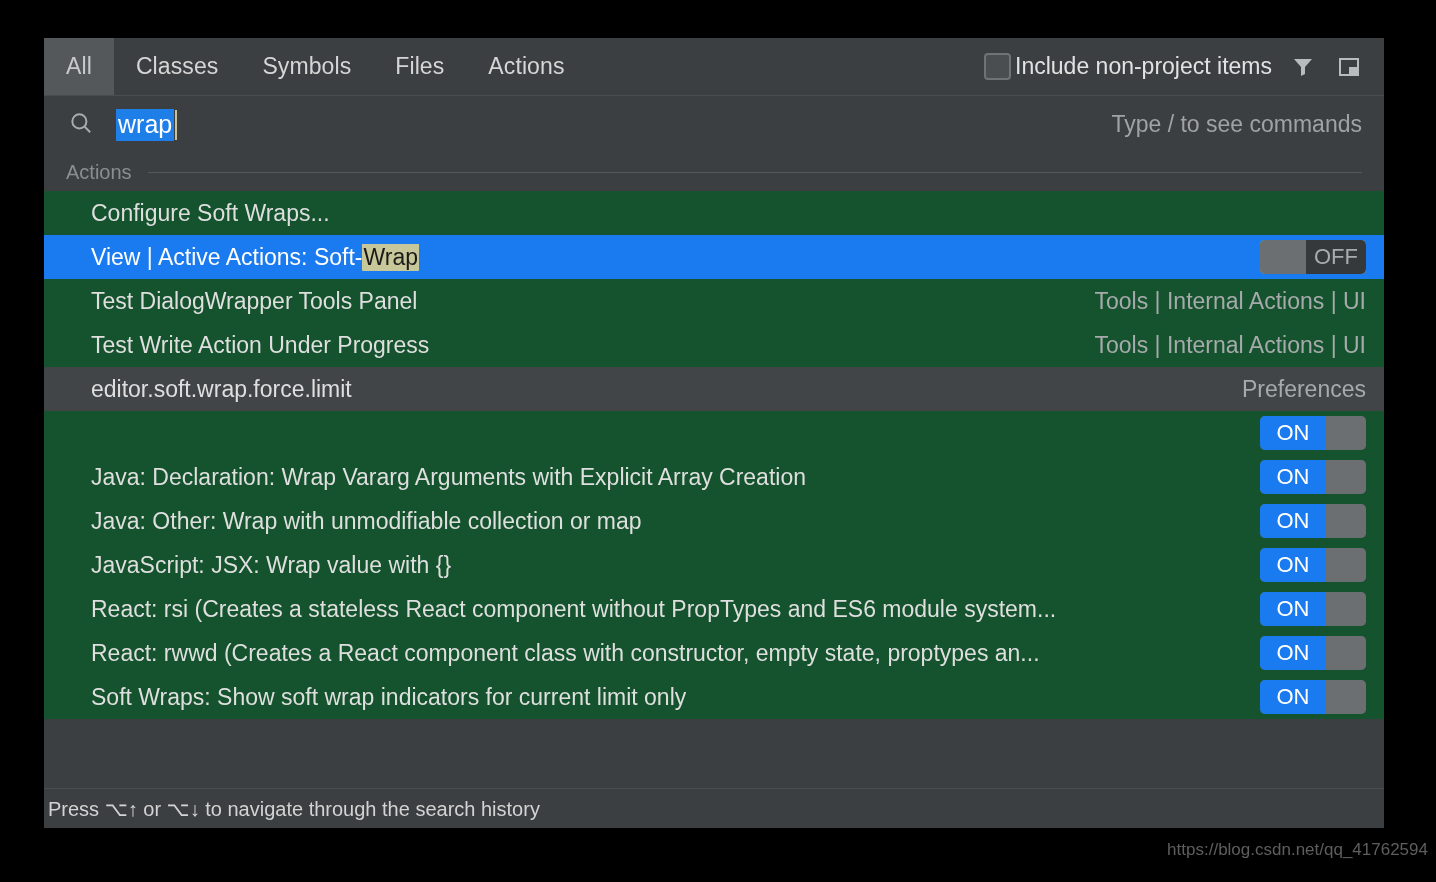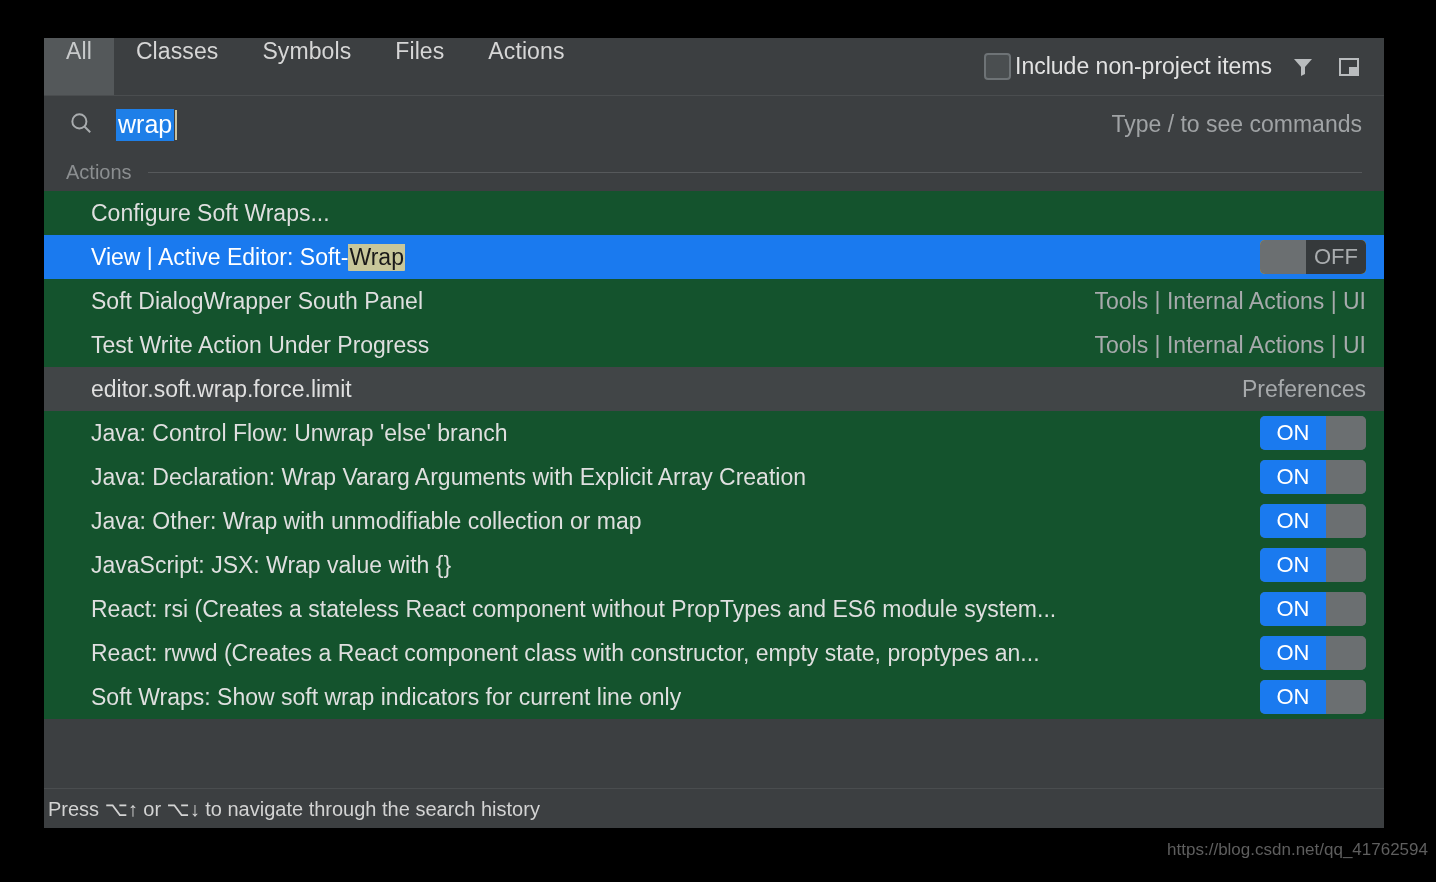--- a/index.html
+++ b/index.html
@@ -28,21 +28,21 @@
   #tabbar {
     height: 57px;
     background: #3c3f41;
     display: flex;
     align-items: stretch;
     flex: none;
     position: relative;
   }
   .tab {
     display: flex;
-    align-items: flex-start;
+    align-items: center;
     padding: 0 22px;
     font-size: 23px;
     color: #d6d6d6;
     letter-spacing: .1px;
     cursor: default;
     white-space: nowrap;
   }
   .tab.selected {
     background: #54585a;
     color: #c8cacb;
@@ -315,44 +315,43 @@
     <div class="group-head">
       <span class="label">Actions</span>
       <span class="rule"></span>
     </div>
     <div id="rows-container">
         <div class="row">
           <span class="title"><span>Configure Soft Wraps...</span></span>
           <span class="spacer"></span>
         </div>
         <div class="row selected">
-          <span class="title"><span>View | Active Editor: Soft-</span><span class="hl">Wrap</span></span>
+          <span class="title"><span>View | Active Actions: Soft-</span><span class="hl">Wrap</span></span>
           <span class="spacer"></span>
           <div class="toggle off">
             <div class="knob"></div>
             <div class="side fill">OFF</div>
           </div>
         </div>
         <div class="row">
-          <span class="title"><span>Soft DialogWrapper South Panel</span></span>
+          <span class="title"><span>Test DialogWrapper Tools Panel</span></span>
           <span class="spacer"></span>
           <span class="group-path">Tools | Internal Actions | UI</span>
         </div>
         <div class="row">
           <span class="title"><span>Test Write Action Under Progress</span></span>
           <span class="spacer"></span>
           <span class="group-path">Tools | Internal Actions | UI</span>
         </div>
         <div class="row alt">
           <span class="title"><span>editor.soft.wrap.force.limit</span></span>
           <span class="spacer"></span>
           <span class="group-path">Preferences</span>
         </div>
         <div class="row">
-          <span class="title"><span>Java: Control Flow: Unwrap 'else' branch</span></span>
           <span class="spacer"></span>
           <div class="toggle on">
             <div class="side fill">ON</div>
             <div class="knob"></div>
           </div>
         </div>
         <div class="row">
           <span class="title"><span>Java: Declaration: Wrap Vararg Arguments with Explicit Array Creation</span></span>
           <span class="spacer"></span>
           <div class="toggle on">
@@ -386,21 +385,21 @@
         </div>
         <div class="row">
           <span class="title"><span>React: rwwd (Creates a React component class with constructor, empty state, proptypes an...</span></span>
           <span class="spacer"></span>
           <div class="toggle on">
             <div class="side fill">ON</div>
             <div class="knob"></div>
           </div>
         </div>
         <div class="row">
-          <span class="title"><span>Soft Wraps: Show soft wrap indicators for current line only</span></span>
+          <span class="title"><span>Soft Wraps: Show soft wrap indicators for current limit only</span></span>
           <span class="spacer"></span>
           <div class="toggle on">
             <div class="side fill">ON</div>
             <div class="knob"></div>
           </div>
         </div>
       </div>
   </div>
 
   <div id="footer">

